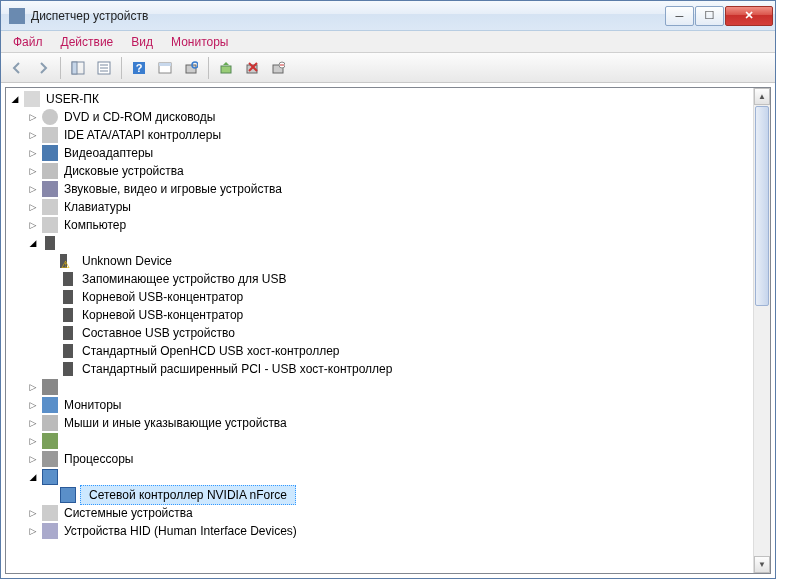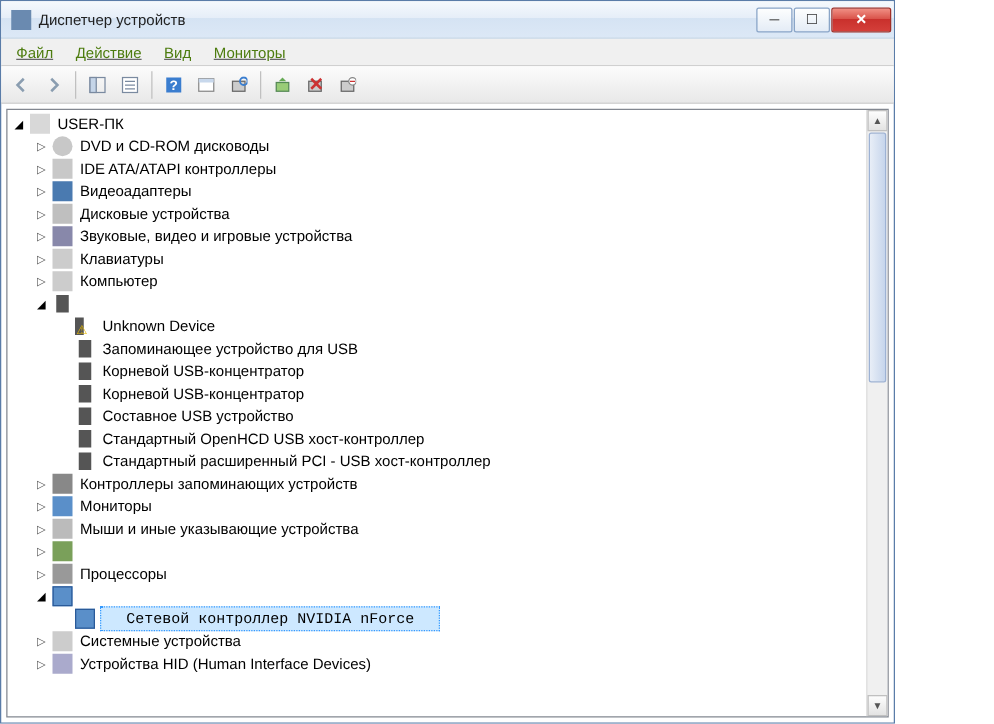--- a/index.html
+++ b/index.html
@@ -1,37 +1,37 @@
 <!DOCTYPE html>
 <html><head>
   <meta charset="utf-8">
   <style>
     * { box-sizing: border-box; margin: 0; padding: 0; }
     body { font-family: "Segoe UI", Tahoma, sans-serif; font-size: 12px; background: #fff; width: 795px; height: 579px; overflow: hidden; }
-    .window { border: 1px solid #5a7ca8; width: 716px; height: 579px; display: flex; flex-direction: column; background: #fff; }
+    .window { border: 1px solid #5a7ca8; width: 776px; height: 579px; display: flex; flex-direction: column; background: #fff; }
     .titlebar { height: 30px; background: linear-gradient(to bottom, #f5f9fd 0%, #e6eef8 45%, #d5e3f3 46%, #dce8f6 100%); display: flex; align-items: center; padding: 0 2px 0 8px; border-bottom: 1px solid #b8cde2; }
     .titlebar-icon { width: 16px; height: 16px; margin-right: 6px; background: #6a8ab0; display:inline-block; }
     .titlebar-title { flex: 1; color: #222; font-size: 12px; }
     .win-btns { display: flex; gap: 1px; }
     .win-btn { width: 29px; height: 20px; border: 1px solid #8aa5c7; background: linear-gradient(to bottom,#fdfefe,#e4ecf6); display:flex; align-items:center; justify-content:center; font-size:11px; color:#333; border-radius:2px;}
     .win-btn.close { width: 48px; background: linear-gradient(to bottom,#f08f84,#d9534a 45%,#c9302c 46%,#d43f3a); color:#fff; font-weight:bold; border-color:#a03028;}
     .menubar { height: 22px; background:#f0f0f0; border-bottom:1px solid #d0d0d0; display:flex; align-items:center; padding:0 4px; gap:2px;}
-    .menu-item { padding:2px 8px; text-decoration: underline; text-decoration-color:#666; color:#4d7c0f; cursor:default;}
+    .menu-item { padding:2px 8px; text-decoration-color:#666; color:#be185d; cursor:default;}
     .toolbar { height: 30px; background: linear-gradient(to bottom,#fcfcfc,#e8e8e8); border-bottom:1px solid #c8c8c8; display:flex; align-items:center; padding:0 4px; gap:2px;}
     .tb-btn { width:24px; height:24px; display:flex; align-items:center; justify-content:center; border:1px solid transparent; }
     .tb-sep{width:1px; height:22px; background:#c0c0c0; margin:0 3px;}
     .content-wrap{flex:1; padding:4px; overflow:hidden;}
     .content{border:1px solid #828790; height:100%; overflow:auto; padding:2px; position:relative; background:#fff;}
     .tree{font-size:12px; color:#000; line-height:18px; user-select:none;}
     .node{display:flex; align-items:center; height:18px; white-space:nowrap;}
     .arrow{width:14px; height:14px; display:flex; align-items:center; justify-content:center; color:#595959; font-size:9px; cursor:default;}
     .arrow.open{color:#000;}
     .icon{width:16px; height:16px; margin:0 4px 0 2px; display:inline-flex; align-items:center; justify-content:center; font-size:12px;}
     .spacer{display:inline-block;}
-    .label.selected{background:#cde8ff; border:1px dotted #3399ff; padding:0 20px;font-family:Liberation Mono, monospace;}
+    .label.selected{background:#cde8ff; border:1px dotted #3399ff; padding:0 8px;}
     .label{padding:0 2px;}
     .scrollbar-v{position:absolute; right:0; top:0; bottom:0; width:17px; background:#f0f0f0; border-left:1px solid #ddd;}
     .sb-btn{height:17px; background:linear-gradient(#fdfdfd,#e3e3e3); border:1px solid #c0c0c0; display:flex;align-items:center;justify-content:center;font-size:8px;color:#555;}
     .sb-thumb{position:absolute; left:1px; right:1px; top:18px; height:200px; background:linear-gradient(to right,#e8eef7,#c6d5ec); border:1px solid #9db2d4; border-radius:2px;}
     
     .ic-computer{background:#d8d8d8;} .ic-disc{background:#c8c8c8;border-radius:50%;} .ic-ide{background:#c8c8c8;} .ic-video{background:#4a7ab0;}
     .ic-disk{background:#bfbfbf;} .ic-sound{background:#88a;}
     .ic-kb{background:#ccc;} .ic-pc{background:#ccc;} .ic-usb{background:#555;width:10px;height:14px;} .ic-storage{background:#888;} .ic-monitor{background:#5a8fc9;}
     .ic-mouse{background:#bbb;} .ic-port{background:#7aa05a;} .ic-cpu{background:#999;}
     .ic-net{background:#5a8fc9;border:1px solid #2a5a99;} .ic-sys{background:#ccc;} .ic-hid{background:#aac;}
@@ -241,21 +241,20 @@
           <span class="icon">
               <span class="ic-usb"></span>
             </span>
           <span class="label">Стандартный расширенный PCI - USB хост-контроллер</span>
         </div>
 
         <div class="node">
           <span class="spacer" style="width:18px"></span>
           <span class="arrow">▷</span>
           <span class="icon ic-storage"></span>
-          <span class="label">Контроллеры запоминающих устройств</span>
         </div>
 
         <div class="node">
           <span class="spacer" style="width:18px"></span>
           <span class="arrow">▷</span>
           <span class="icon ic-monitor"></span>
           <span class="label">Мониторы</span>
         </div>
 
         <div class="node">

